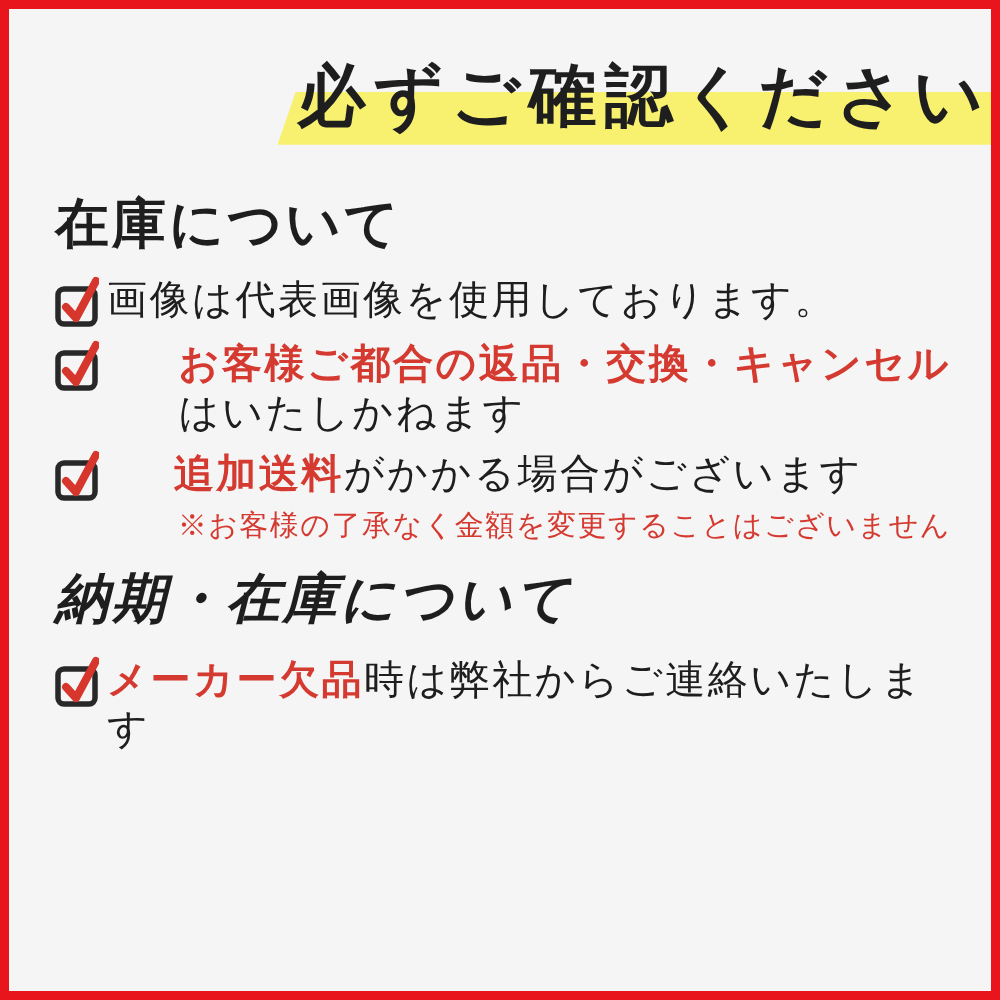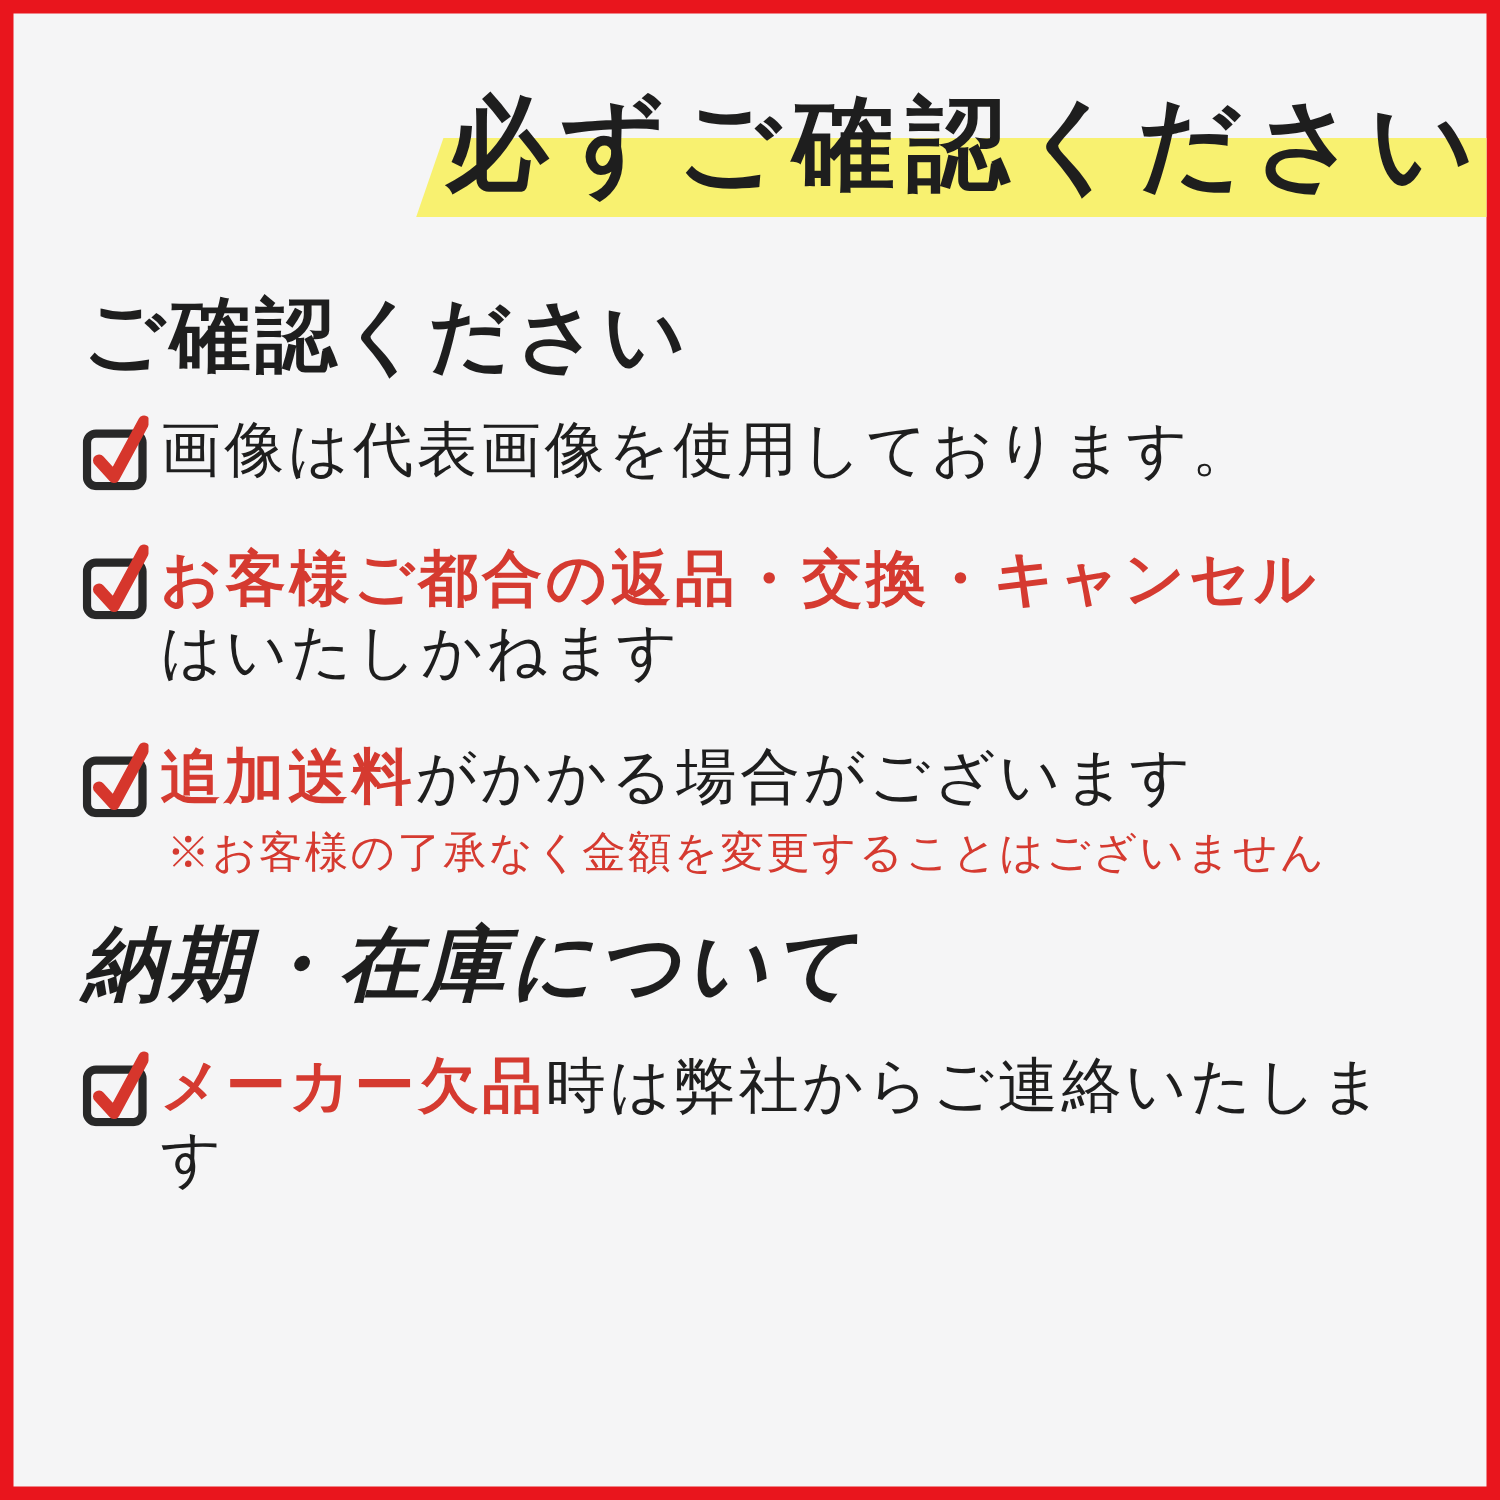--- a/index.html
+++ b/index.html
@@ -65,21 +65,21 @@
     margin-right: 8px;
   }
   .check-item .box svg { display: block; width: 44px; height: 52px; }
   .item-text {
     font-size: 40px;
     line-height: 49px;
     letter-spacing: 2.5px;
   }
   .m-top-18 { margin-top: 18px; }
   .m-top-24 { margin-top: 24px; justify-content: center; }
-  .m-top-30 { margin-top: 34px; }
+  .m-top-30 { margin-top: 12px; justify-content: space-between; }
   .red { color: var(--text-red); font-weight: bold; }
   .black { color: var(--text-black); }
   .note {
     display: block;
     margin-top: 10px;
     margin-left: 4px;
     font-size: 29px;
     line-height: 1.2;
     letter-spacing: 1.5px;
     color: var(--text-red);
@@ -91,21 +91,21 @@
 
 <div class="title-wrap">
   <span class="title-inner">
     <span class="title-highlight"></span>
     <span class="title-text">必ずご確認ください</span>
   </span>
 </div>
 
 <div class="content">
 
-  <div class="section-heading first">ご確認ください</div>
+  <div class="section-heading first">在庫について</div>
 
   <div class="check-item m-top-18">
     <span class="box">
       <svg viewBox="0 0 44 52" fill="none">
         <rect x="3" y="14" width="37" height="35" rx="6" stroke="var(--checkbox-black)" stroke-width="5.5"></rect>
         <polyline points="11,32 21,43 41,6" stroke="var(--check-red)" stroke-width="8" stroke-linecap="round" stroke-linejoin="round"></polyline>
       </svg>
     </span>
     <div class="item-text">
       <div><span class="black">画像は代表画像を使用しております。</span></div>

